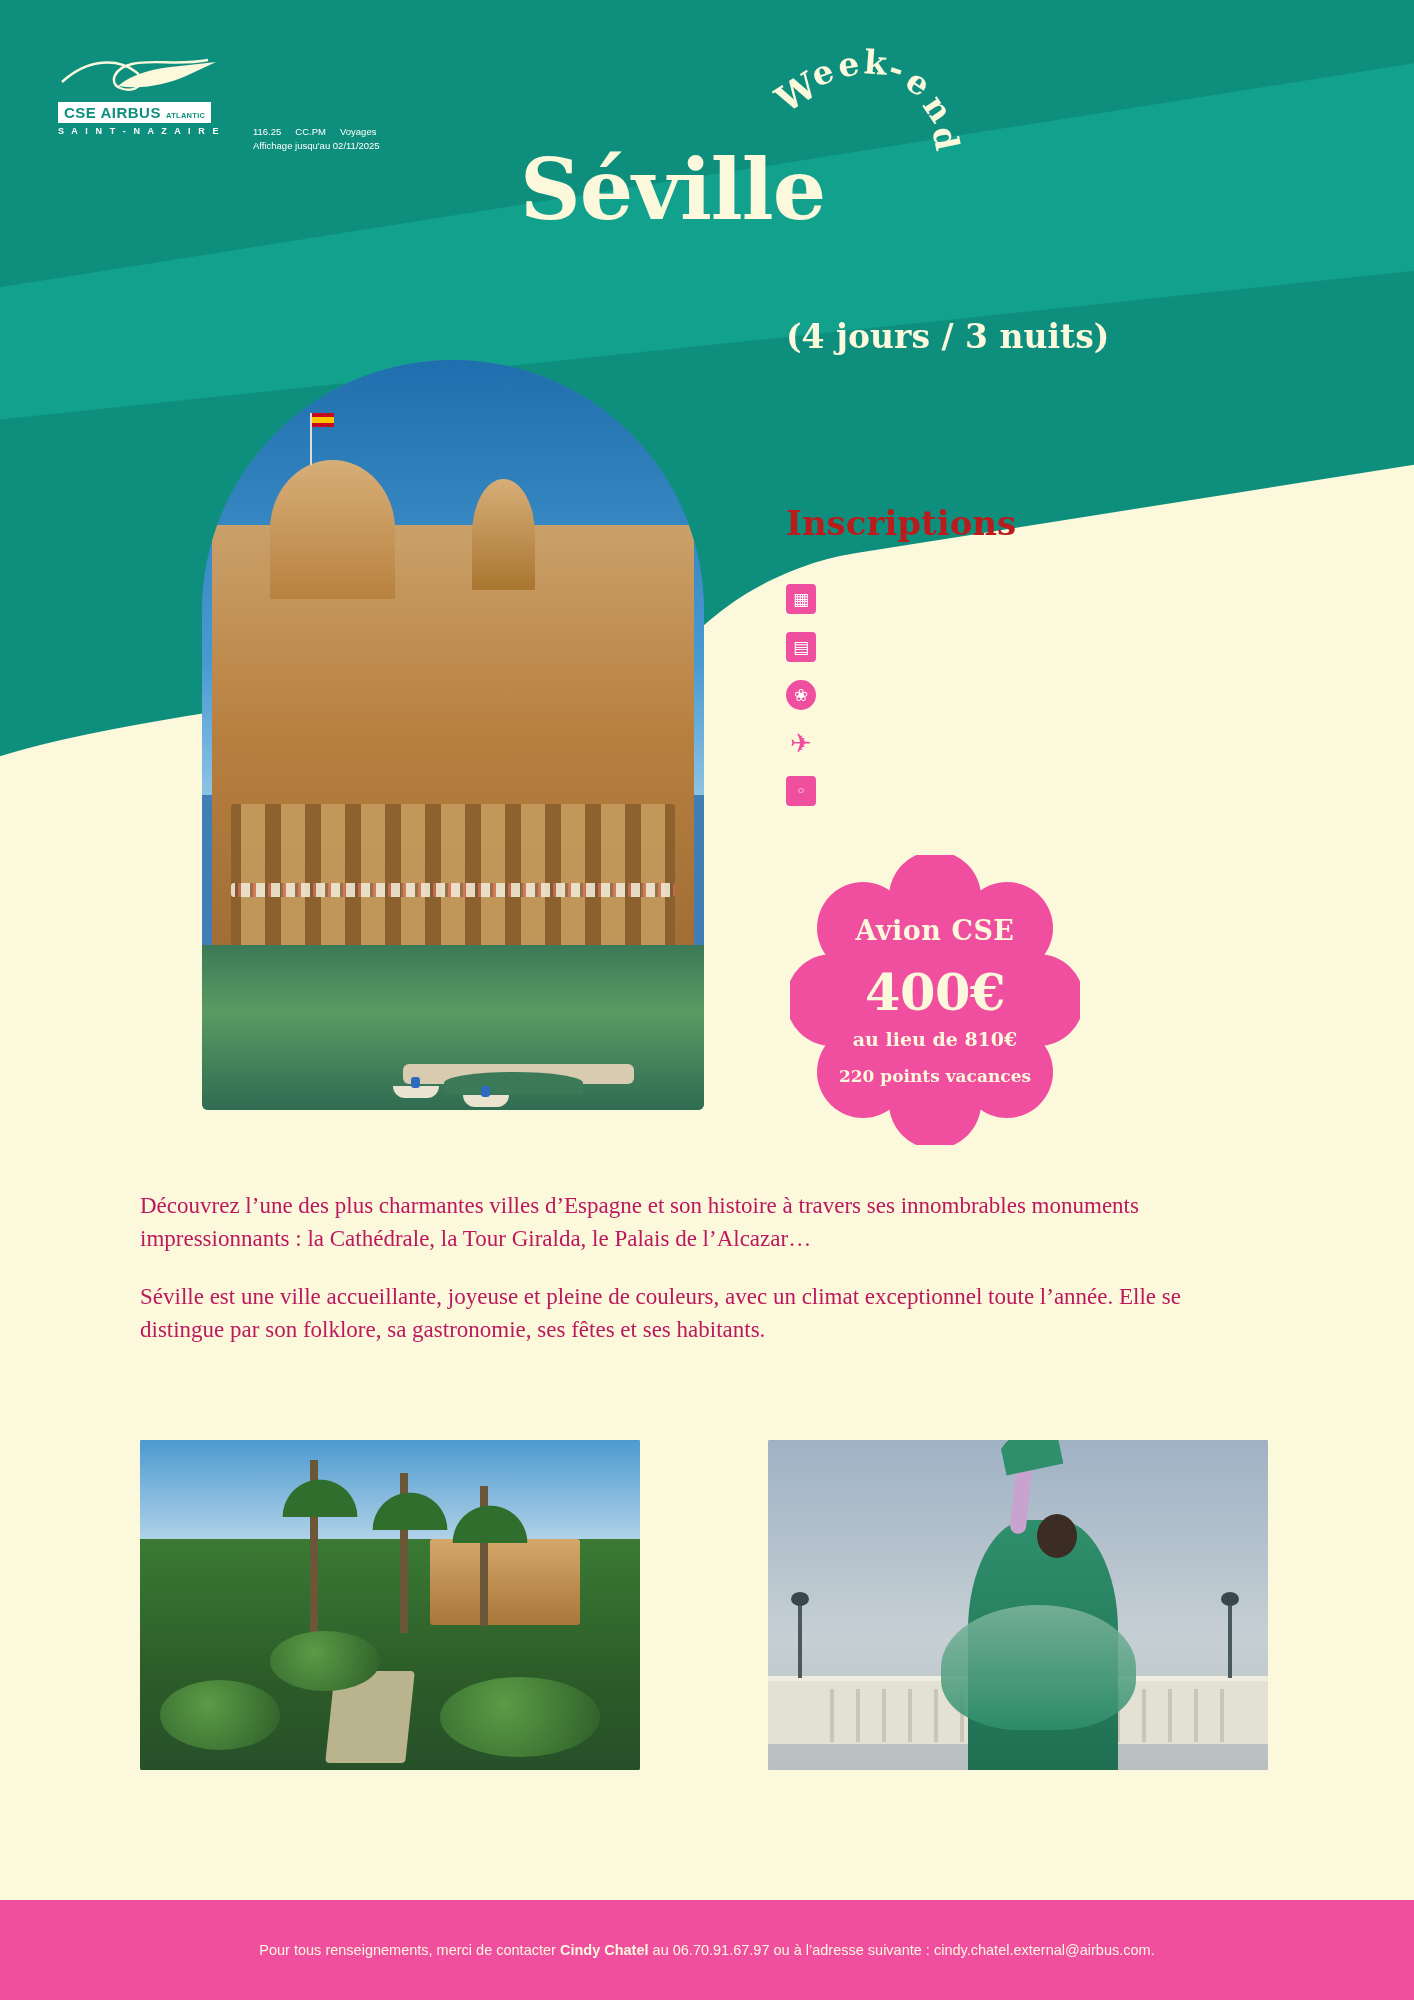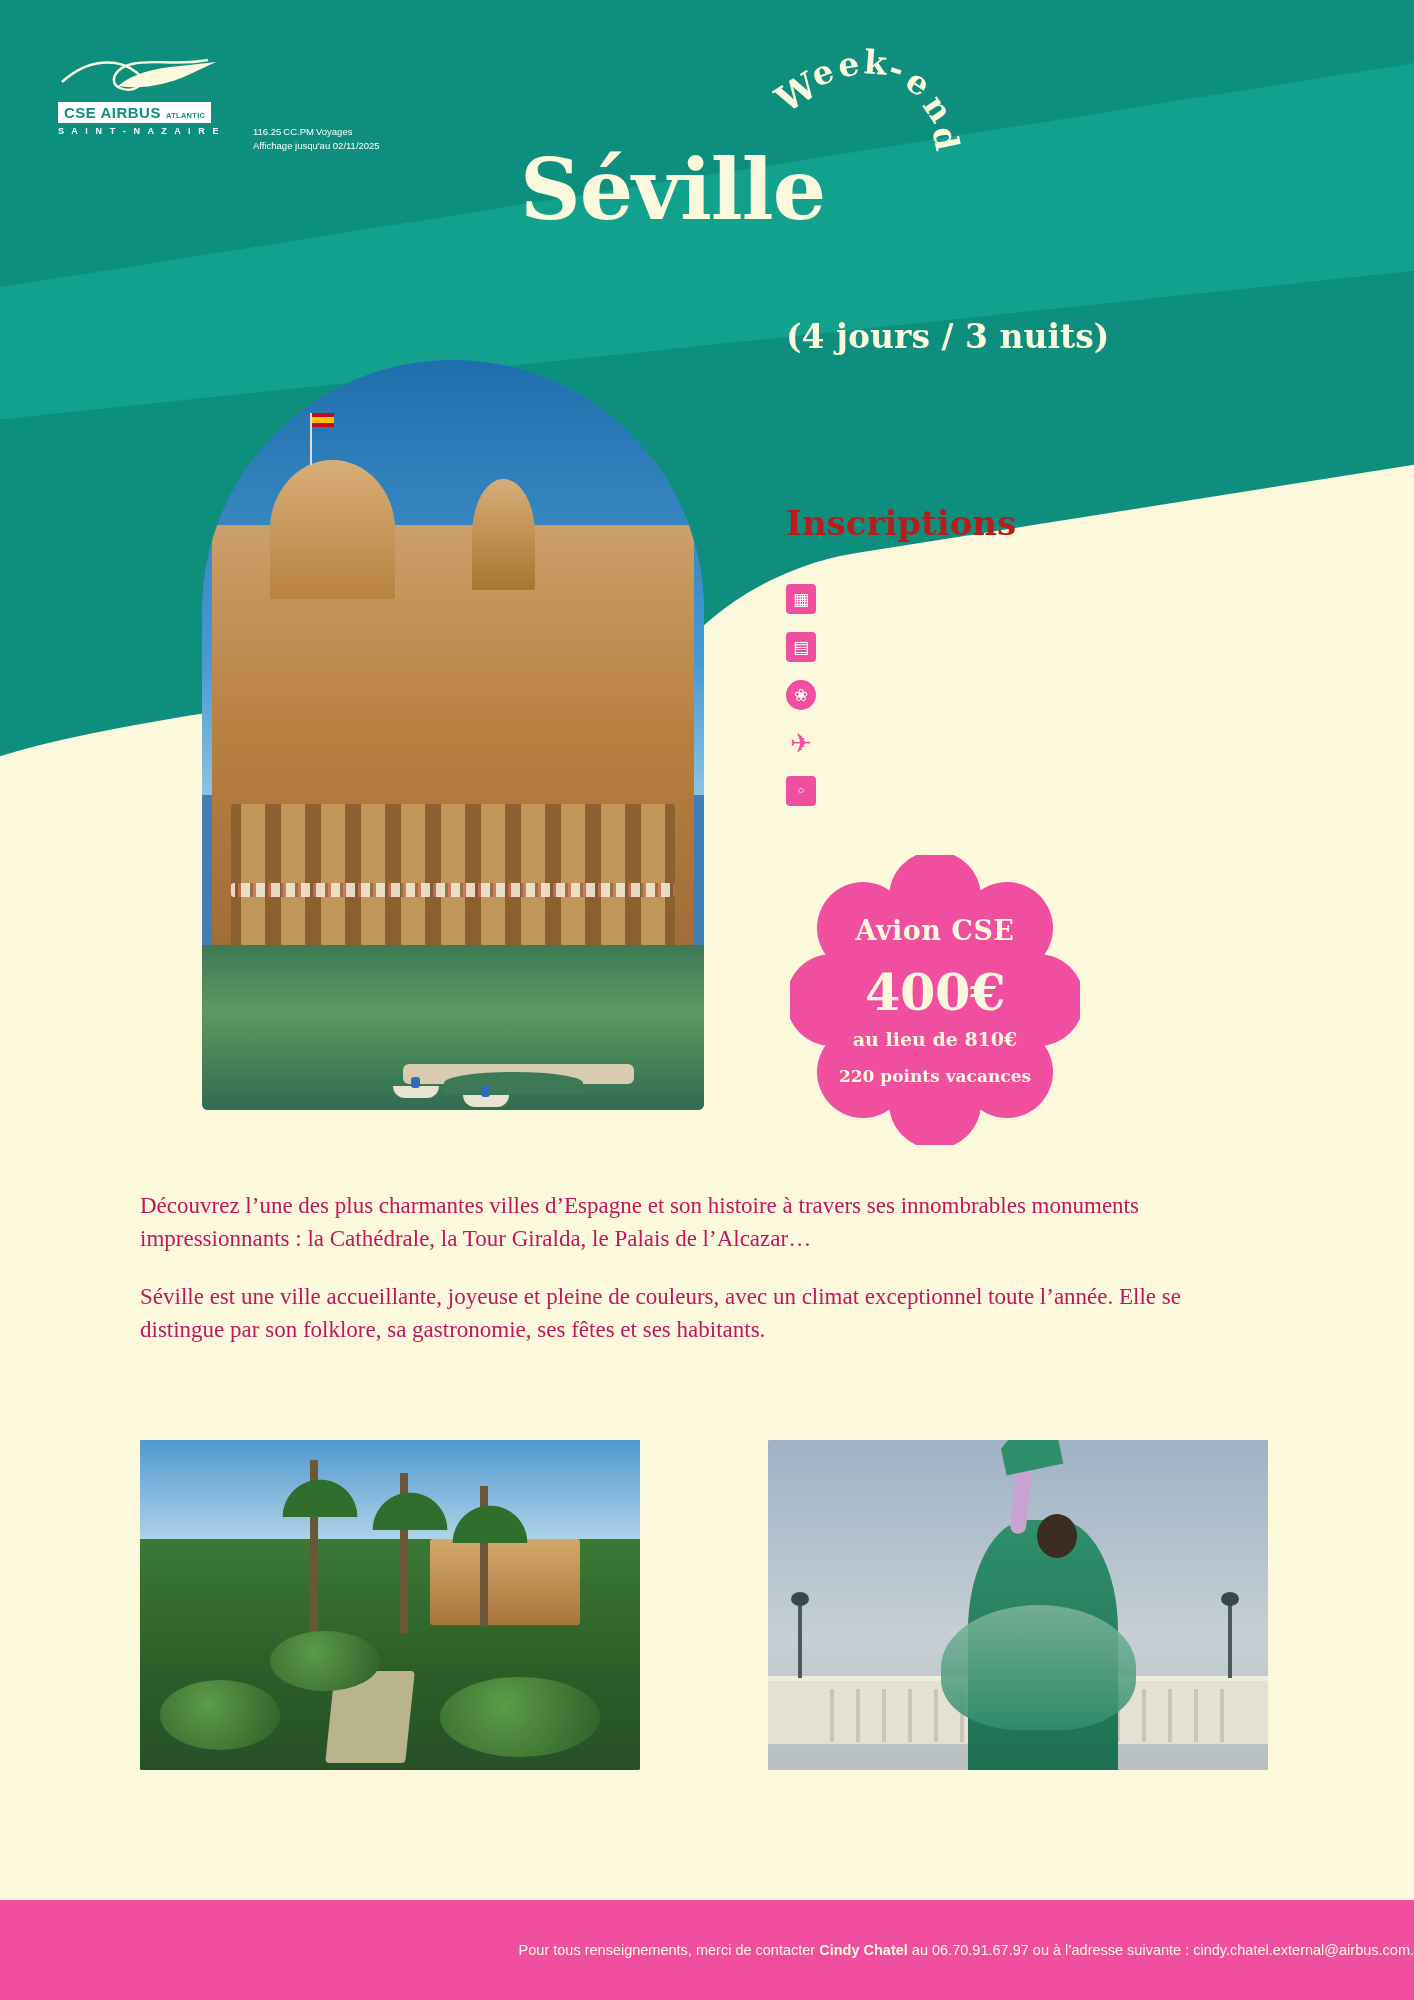--- a/index.html
+++ b/index.html
@@ -90,21 +90,21 @@
 
   .ref-block {
     position: absolute;
     left: 253px; top: 125px;
     color: #ffffff;
     font-family: "Liberation Sans", sans-serif;
     font-size: 9.5px;
     line-height: 1.45;
     width: 170px;
   }
-  .ref-row { display: flex; gap: 2px; }
+  .ref-row { display: flex; gap: 14px; }
 
   
   .title-wrap {
     position: absolute;
     left: 500px; top: 115px;
     width: 540px;
     height: 180px;
   }
   .main-title {
     position: absolute;
@@ -377,21 +377,21 @@
   }
 
   
   .footer {
     position: absolute;
     left: 0; bottom: 0;
     width: 1414px; height: 100px;
     background: #F04E9E;
     display: flex;
     align-items: center;
-    justify-content: flex-end;
+    justify-content: center;
   }
   .footer-txt {
     color: #FBF8DC;
     font-family: "Liberation Sans", sans-serif;
     font-size: 14.5px;
   }
   .footer-txt b { font-weight: bold; }
 </style>
 </head>
 <body>

